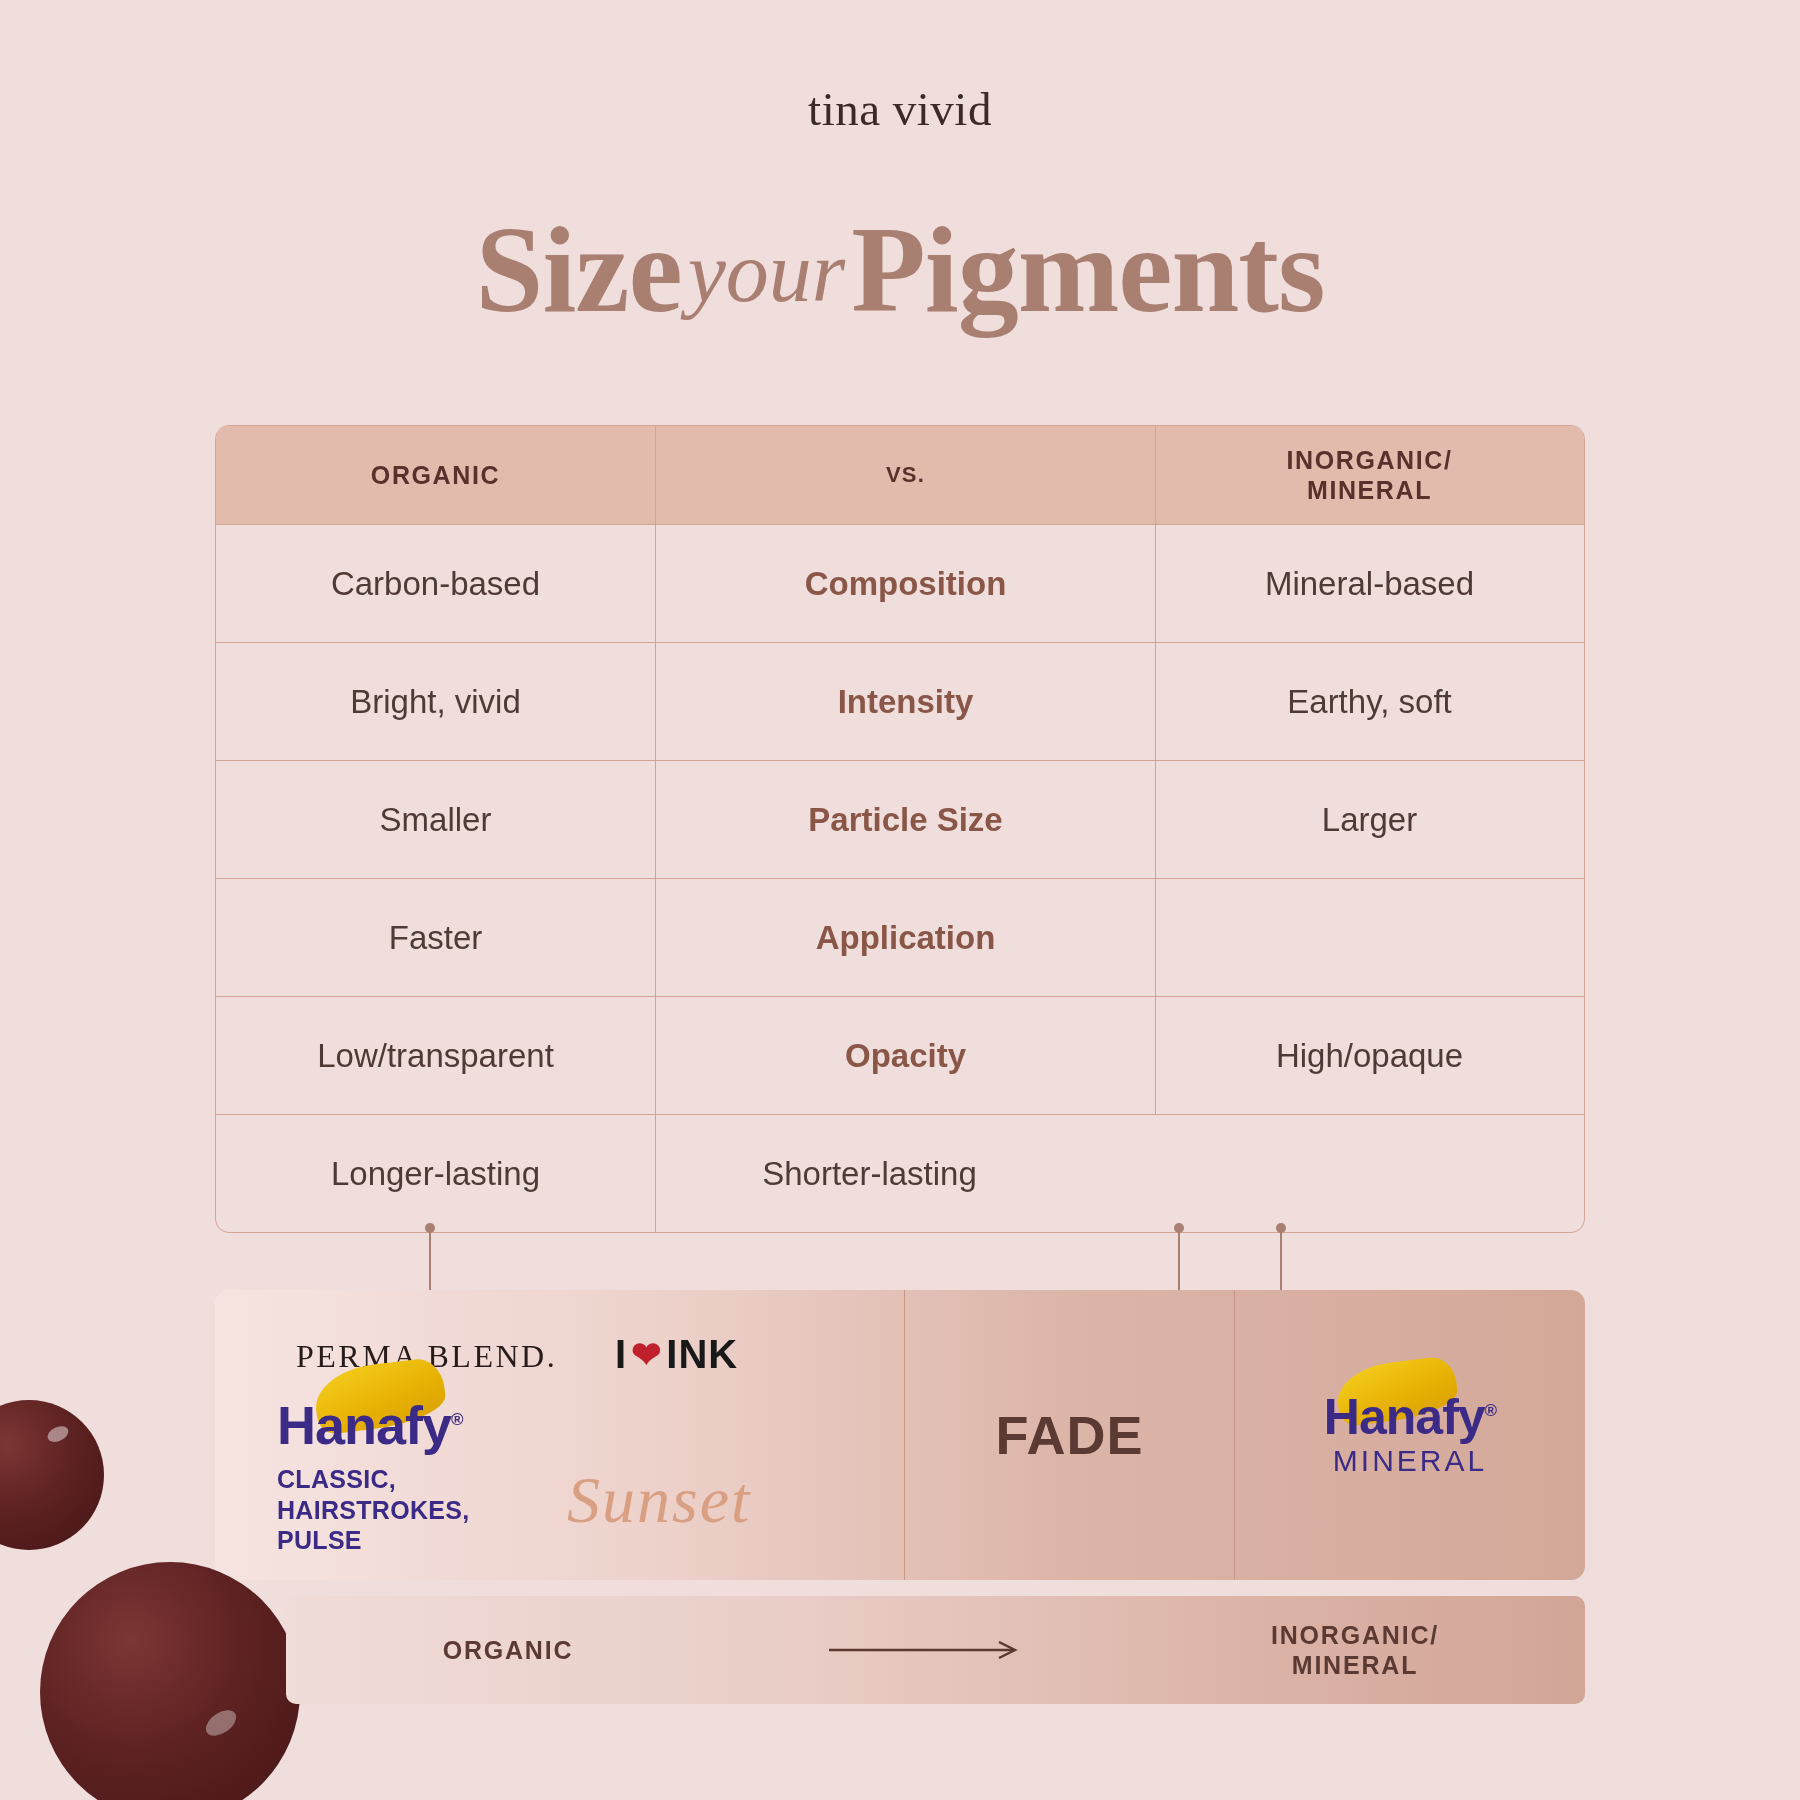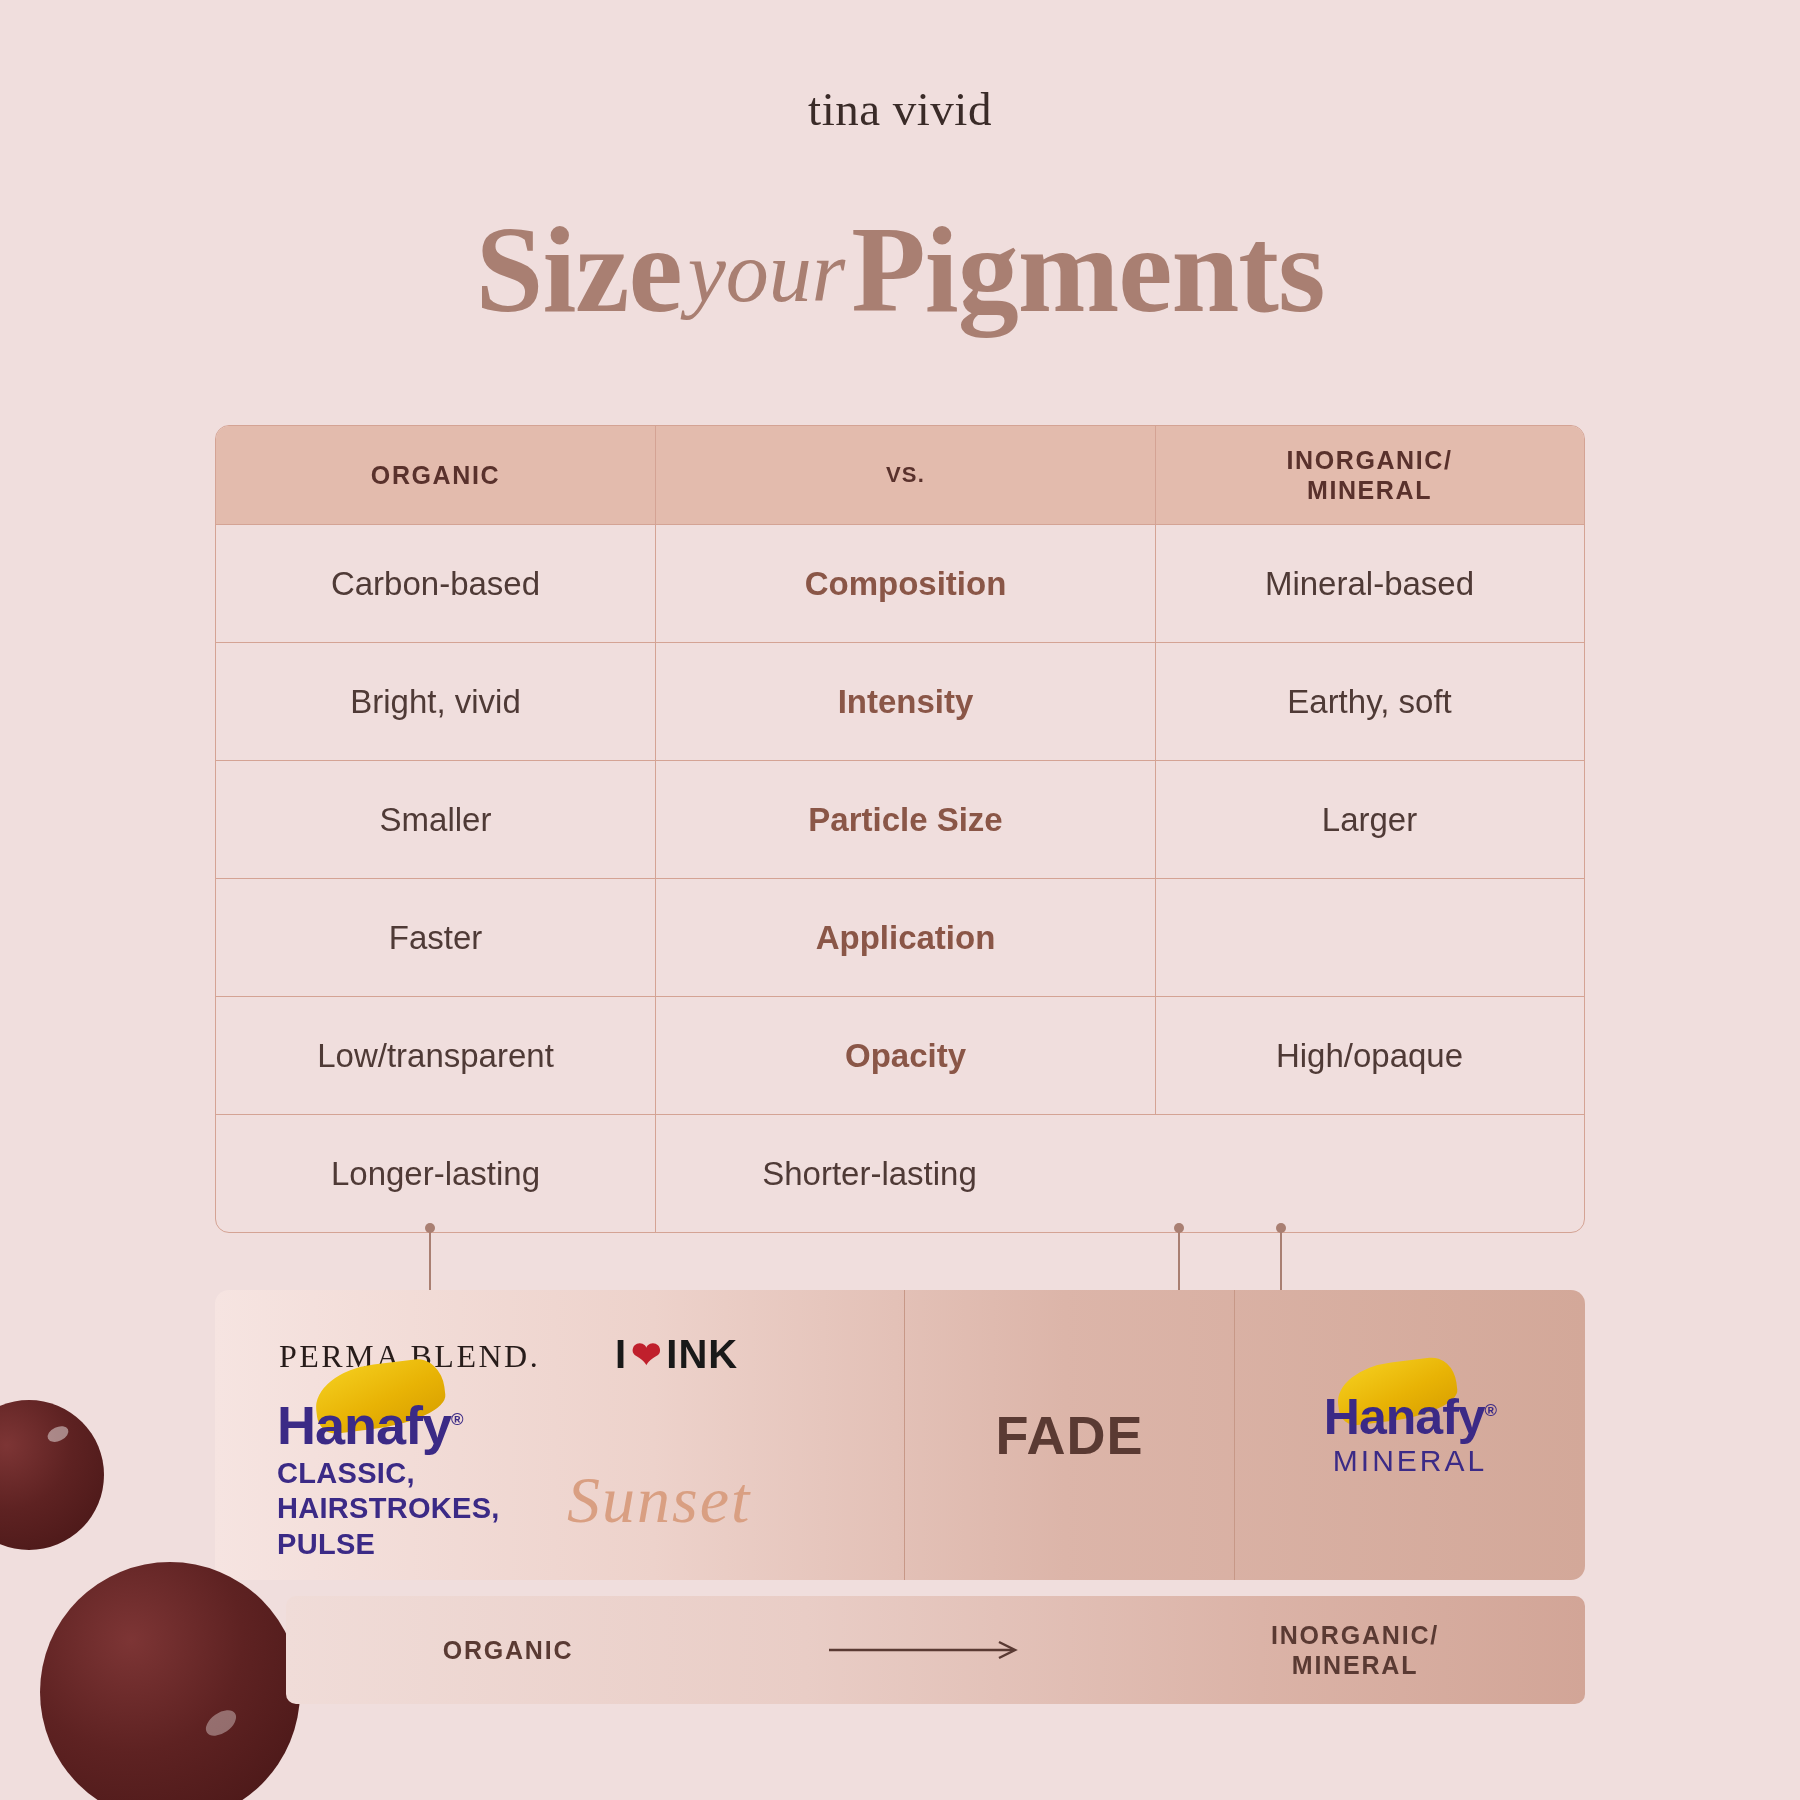--- a/index.html
+++ b/index.html
@@ -193,21 +193,21 @@
     box-sizing: border-box;
     position: relative;
     height: 100%;
   }
   .seg-1 { width: 690px; border-right: 1.5px solid #c79887; }
   .seg-2 { width: 330px; border-right: 1.5px solid #c79887; display:flex; align-items:center; justify-content:center;}
   .seg-3 { width: 350px; display:flex; align-items:center; justify-content:center;}
 
   .permablend {
     position: absolute;
-    left: 64px;
+    left: 81px;
     top: 48px;
     font-family: "Liberation Serif", serif;
     font-size: 32px;
     letter-spacing: 2.5px;
     color: #271c1a;
   }
   .iloveink {
     position: absolute;
     left: 400px;
     top: 42px;
@@ -246,22 +246,22 @@
     top: -34px;
     width: 130px;
     height: 64px;
     background: linear-gradient(160deg, #f5d020 0%, #e8b305 55%, #d79e00 100%);
     border-radius: 48% 20% 60% 14% / 60% 48% 40% 30%;
     transform: rotate(-7deg);
     z-index: 0;
   }
   .hanafy-word span.txt { position: relative; z-index: 1; }
   .hanafy-sub {
-    margin-top: 4px;
-    font-size: 29px;
+    margin-top: 12px;
+    font-size: 25px;
     font-weight: 700;
     color: #3b2a86;
     line-height: 1.22;
     letter-spacing: 0.3px;
   }
 
   .sunset {
     position: absolute;
     left: 352px;
     top: 172px;

